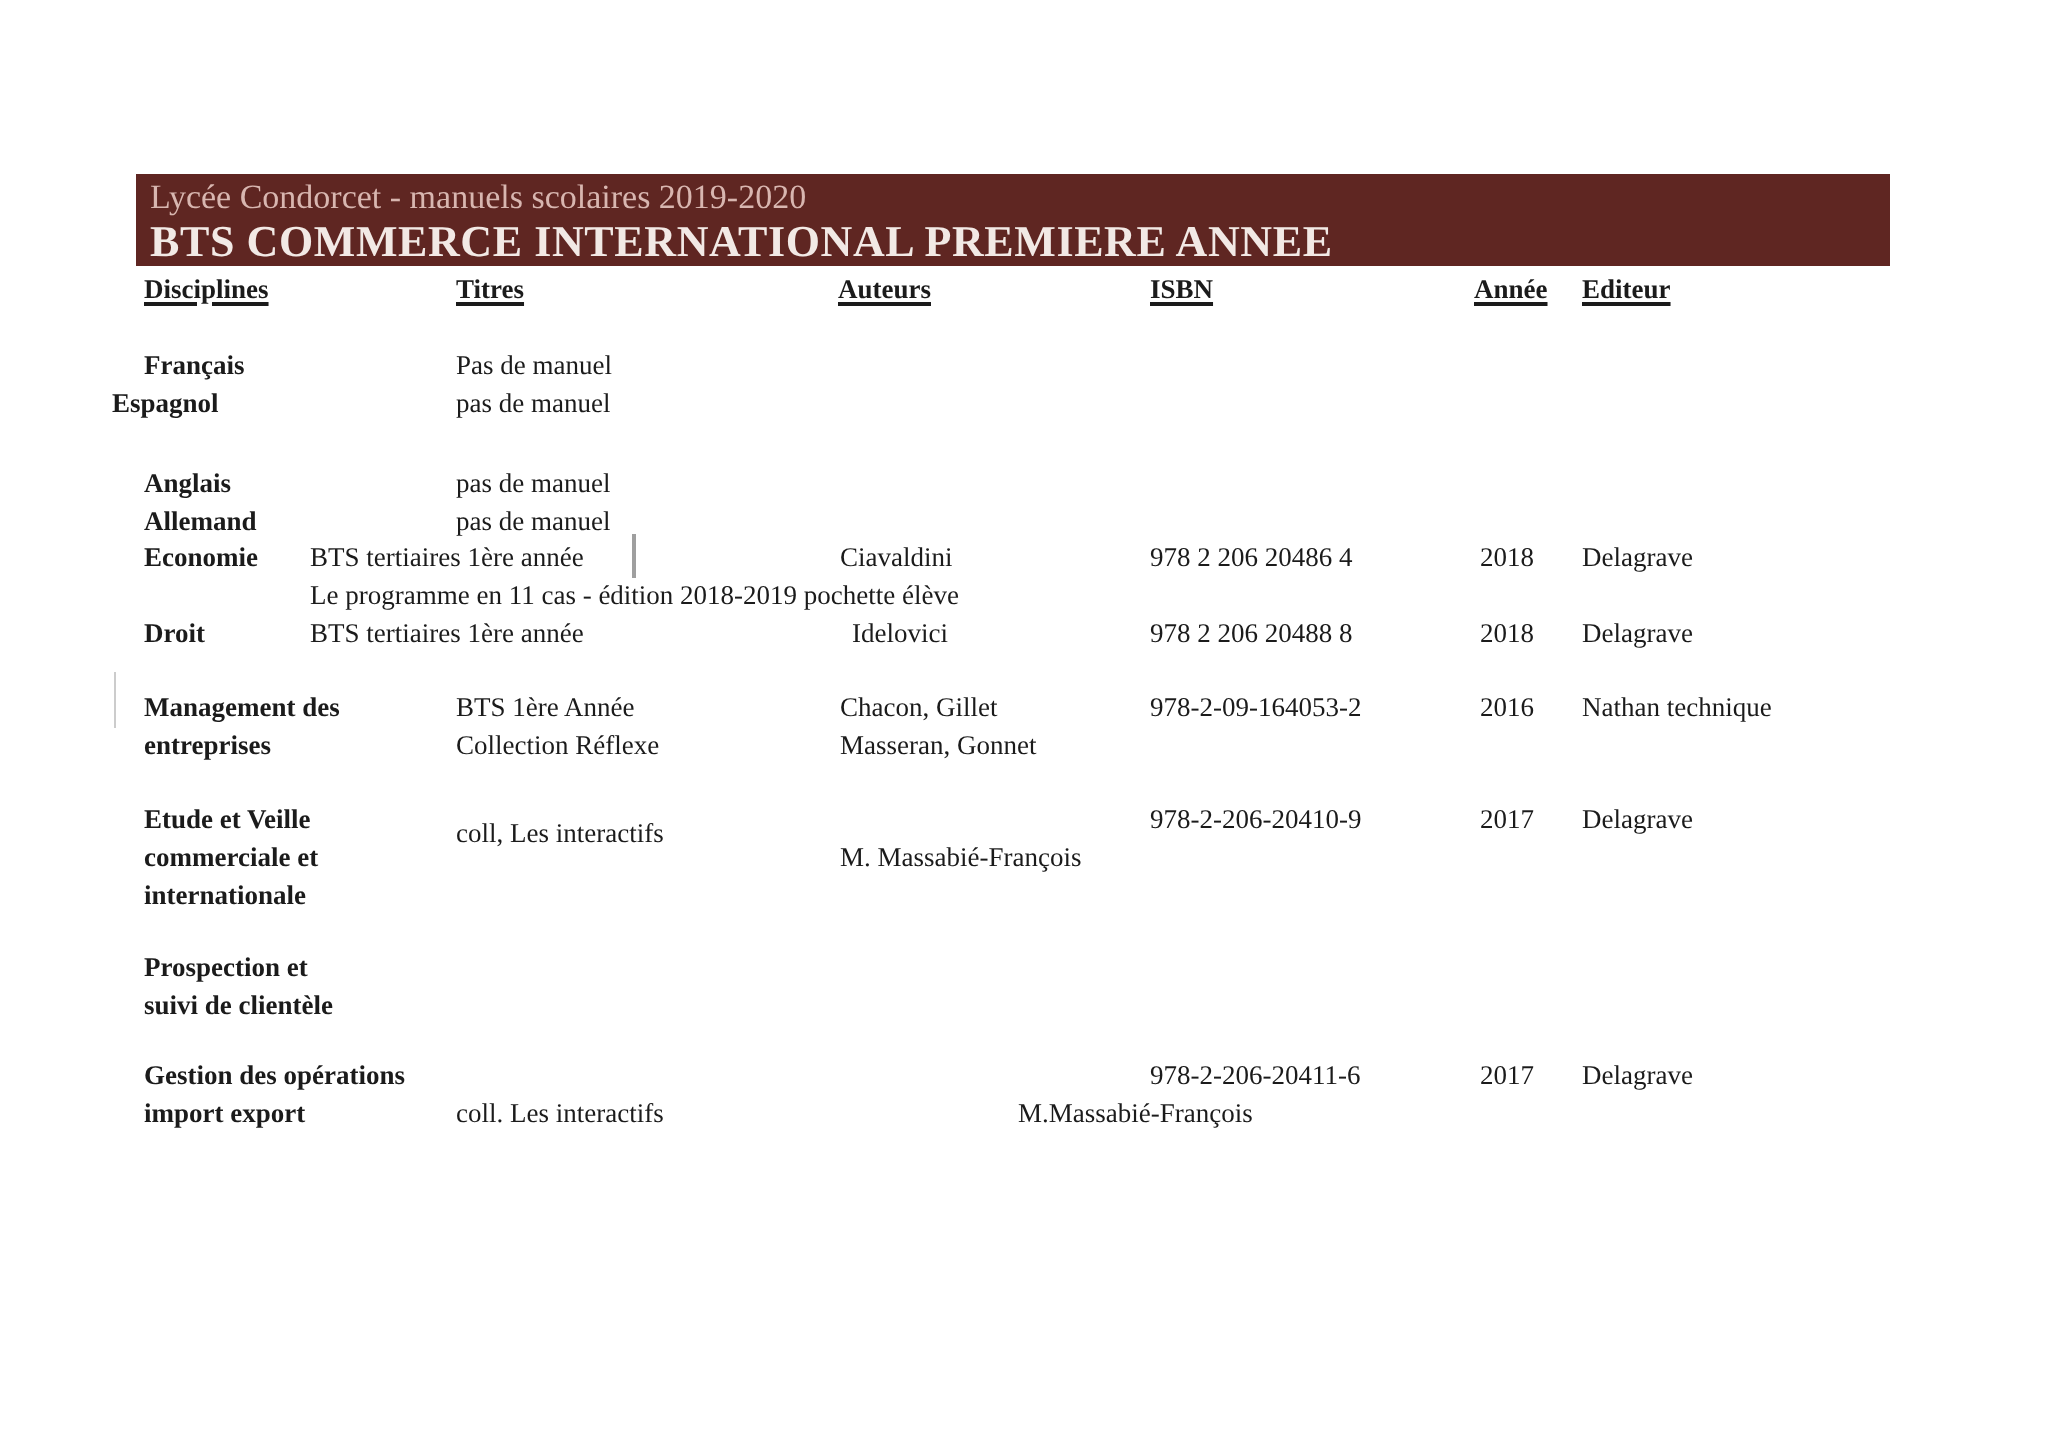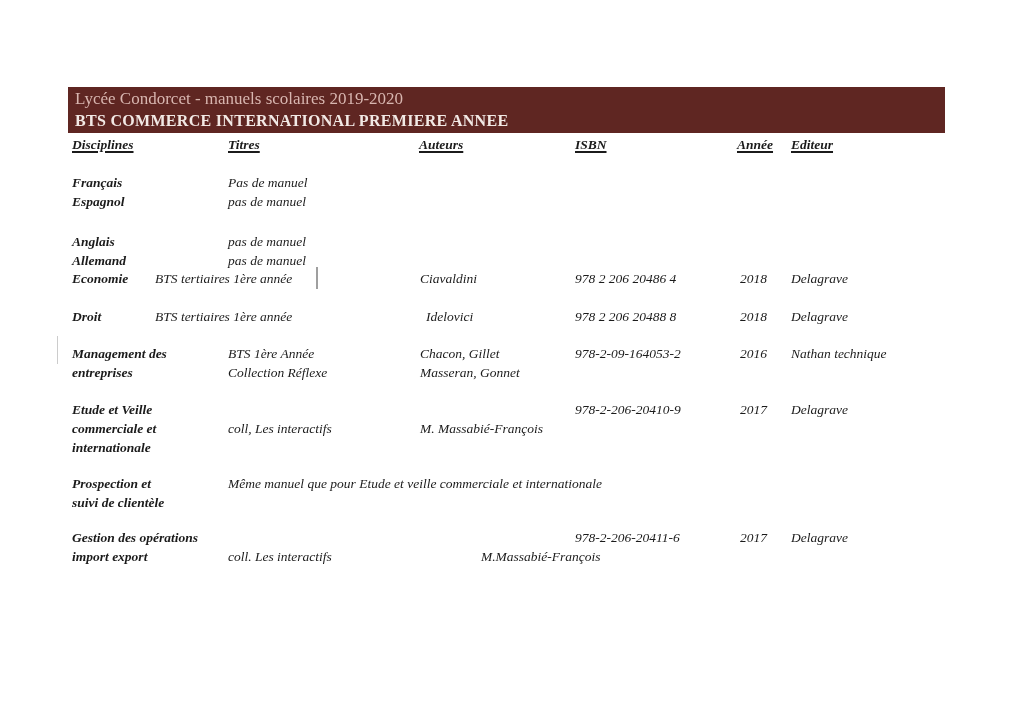--- a/index.html
+++ b/index.html
@@ -5,23 +5,23 @@
   html,body { margin:0; padding:0; background:#ffffff; }
   .page {
     position:relative; width:1024px; height:724px; background:#ffffff;
     font-family:"Liberation Serif","DejaVu Serif",serif; color:#1b1b1b; overflow:hidden;
   }
   .banner {
     position:absolute; left:68px; top:87px; width:877px; height:46px;
     box-sizing:border-box; padding:1px 0 0 7px;
   }
   .banner-line1 { font-size:17px; line-height:22px; font-weight:normal; }
-  .banner-line2 { font-size:16px; line-height:22px; font-weight:bold; letter-spacing:0.3px; }
+  .banner-line2 { font-size:22px; line-height:22px; font-weight:bold; letter-spacing:0.3px; }
   .cell {
-    position:absolute; font-size:13.5px; line-height:17px; white-space:nowrap;font-style:italic;
+    position:absolute; font-size:13.5px; line-height:17px; white-space:nowrap;
   }
   .bold { font-weight:bold;text-align:right; }
   .colhead {
     font-weight:bold;
     text-decoration:underline;
     text-decoration-thickness:1.5px;
     text-underline-offset:2px;
   }
   .caret-artifact {
     position:absolute; left:316px; top:267px; width:2px; height:22px; background:#9f9f9f;
@@ -42,34 +42,35 @@
 
   <div class="cell colhead" style="left:72px;top:136px">Disciplines</div>
   <div class="cell colhead" style="left:228px;top:136px">Titres</div>
   <div class="cell colhead" style="left:419px;top:136px">Auteurs</div>
   <div class="cell colhead" style="left:575px;top:136px">ISBN</div>
   <div class="cell colhead" style="left:737px;top:136px">Année</div>
   <div class="cell colhead" style="left:791px;top:136px">Editeur</div>
 
   <div class="cell bold" style="left:72px;top:174px">Français</div>
   <div class="cell" style="left:228px;top:174px">Pas de manuel</div>
-  <div class="cell bold" style="left:72px;top:193px">Espagnol</div>
+  <div class="cell bold" style="left:56px;top:193px">Espagnol</div>
   <div class="cell" style="left:228px;top:193px">pas de manuel</div>
 
   <div class="cell bold" style="left:72px;top:233px">Anglais</div>
   <div class="cell" style="left:228px;top:233px">pas de manuel</div>
   <div class="cell bold" style="left:72px;top:252px">Allemand</div>
   <div class="cell" style="left:228px;top:252px">pas de manuel</div>
 
   <div class="cell bold" style="left:72px;top:270px">Economie</div>
   <div class="cell" style="left:155px;top:270px">BTS tertiaires 1ère année</div>
   <div class="cell" style="left:420px;top:270px">Ciavaldini</div>
   <div class="cell" style="left:575px;top:270px">978 2 206 20486 4</div>
   <div class="cell" style="left:740px;top:270px">2018</div>
   <div class="cell" style="left:791px;top:270px">Delagrave</div>
+  <div class="cell" style="left:155px;top:289px">Le programme en 11 cas - édition 2018-2019 pochette élève</div>
   <div class="caret-artifact"></div>
 
   <div class="cell bold" style="left:72px;top:308px">Droit</div>
   <div class="cell" style="left:155px;top:308px">BTS tertiaires 1ère année</div>
   <div class="cell" style="left:426px;top:308px">Idelovici</div>
   <div class="cell" style="left:575px;top:308px">978 2 206 20488 8</div>
   <div class="cell" style="left:740px;top:308px">2018</div>
   <div class="cell" style="left:791px;top:308px">Delagrave</div>
 
   <div class="faint-line-artifact"></div>
@@ -81,29 +82,28 @@
   <div class="cell" style="left:791px;top:345px">Nathan technique</div>
   <div class="cell bold" style="left:72px;top:364px">entreprises</div>
   <div class="cell" style="left:228px;top:364px">Collection Réflexe</div>
   <div class="cell" style="left:420px;top:364px">Masseran, Gonnet</div>
 
   <div class="cell bold" style="left:72px;top:401px">Etude et Veille</div>
   <div class="cell" style="left:575px;top:401px">978-2-206-20410-9</div>
   <div class="cell" style="left:740px;top:401px">2017</div>
   <div class="cell" style="left:791px;top:401px">Delagrave</div>
   <div class="cell bold" style="left:72px;top:420px">commerciale et</div>
-  <div class="cell" style="left:228px;top:420px">coll, Les interactifs</div>
+  <div class="cell" style="left:228px;top:408px">coll, Les interactifs</div>
   <div class="cell" style="left:420px;top:420px">M. Massabié-François</div>
   <div class="cell bold" style="left:72px;top:439px">internationale</div>
 
   <div class="cell bold" style="left:72px;top:475px">Prospection et</div>
-  <div class="cell" style="left:228px;top:475px">Même manuel que pour Etude et veille commerciale et internationale</div>
   <div class="cell bold" style="left:72px;top:494px">suivi de clientèle</div>
 
   <div class="cell bold" style="left:72px;top:529px">Gestion des opérations</div>
   <div class="cell" style="left:575px;top:529px">978-2-206-20411-6</div>
   <div class="cell" style="left:740px;top:529px">2017</div>
   <div class="cell" style="left:791px;top:529px">Delagrave</div>
   <div class="cell bold" style="left:72px;top:548px">import export</div>
   <div class="cell" style="left:228px;top:548px">coll. Les interactifs</div>
-  <div class="cell" style="left:481px;top:548px">M.Massabié-François</div>
+  <div class="cell" style="left:509px;top:548px">M.Massabié-François</div>
 
 </div>
 
 </body></html>

